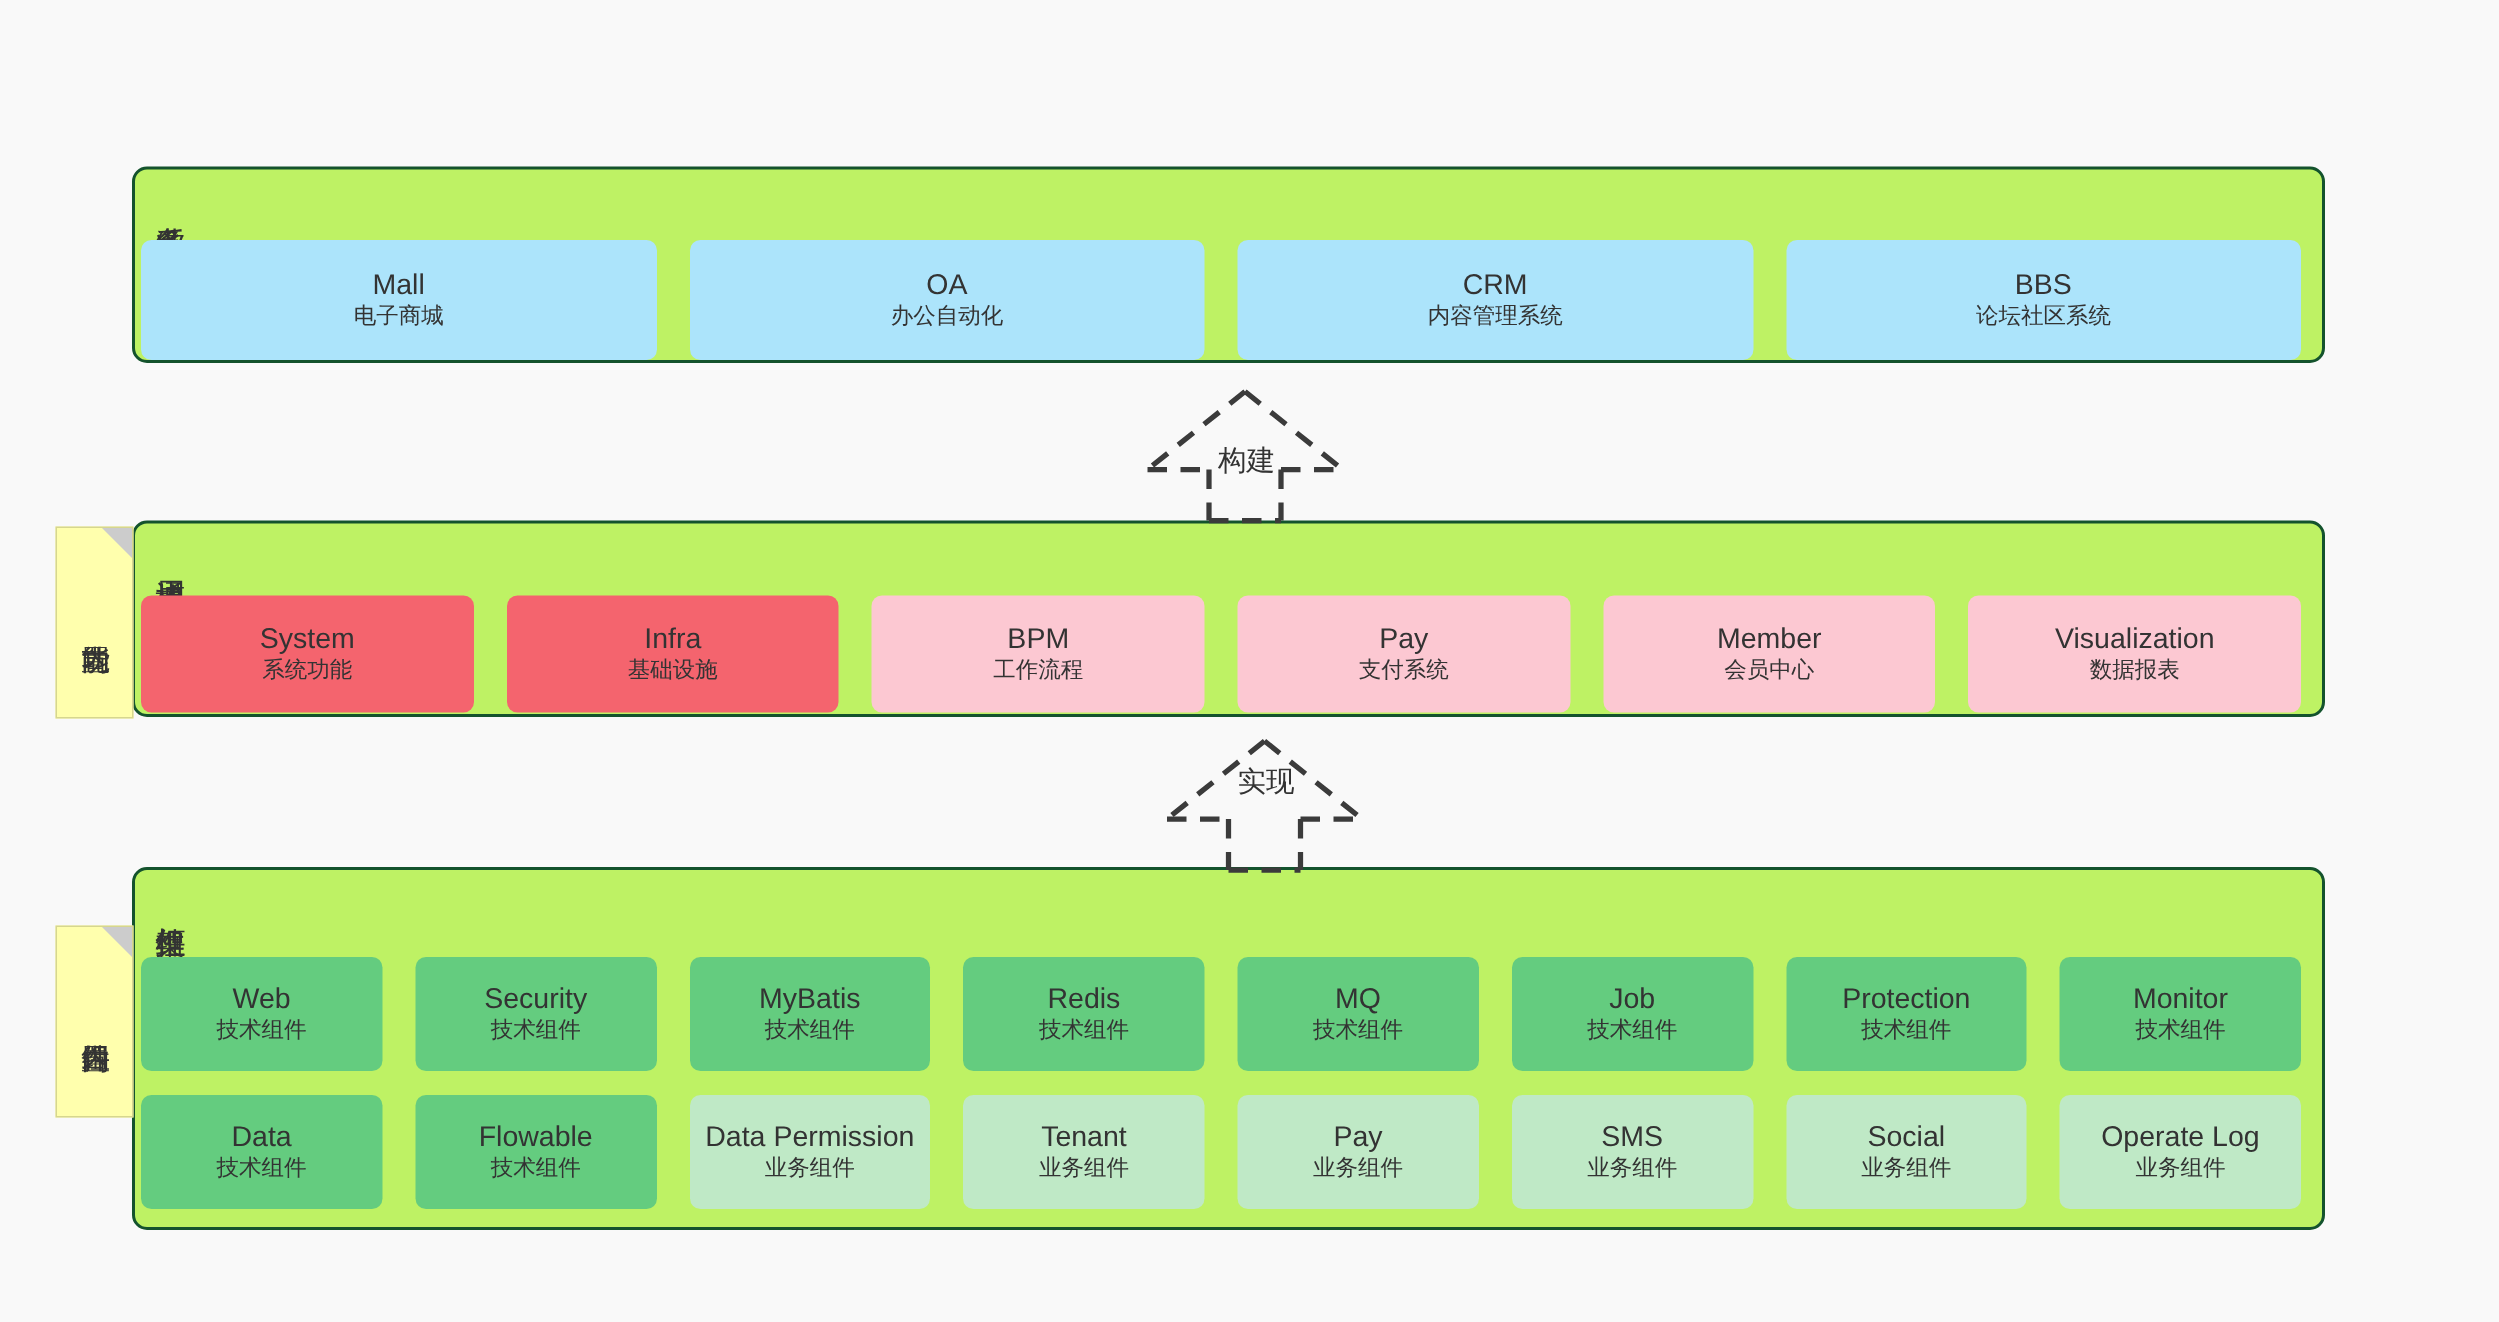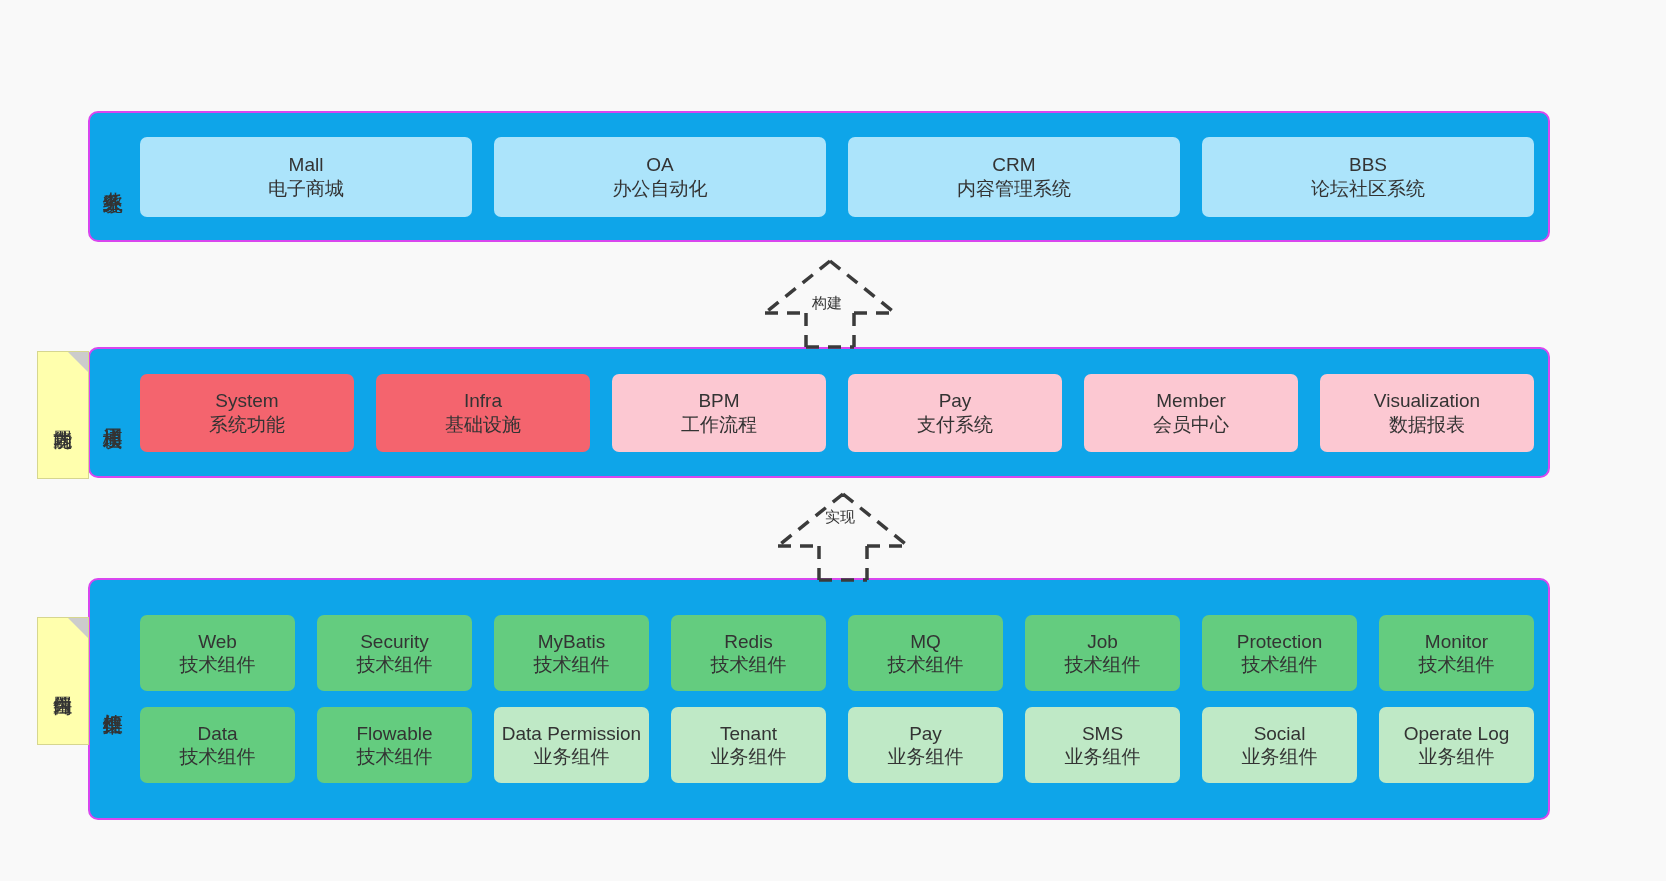--- a/index.html
+++ b/index.html
@@ -20,25 +20,26 @@
     position: absolute;
     left: 0; top: 0;
     width: 1666px;
     height: 881px;
     background: #f9f9f9;
   }
 
   
   .layer {
     position: absolute;
-    background: #0ea5e9;
-    border: 2px solid #d946ef;
+    background: #bef264;
+    border: 2px solid #14532d;
     border-radius: 10px;
     box-sizing: border-box;
     display: flex;
+    flex-direction: column;
     align-items: stretch;
   }
 
   
   .layer-title {
     width: 46px;
     flex: 0 0 46px;
     display: flex;
     align-items: center;
     justify-content: center;
@@ -79,21 +80,21 @@
     text-align: center;
     padding: 4px 6px;
     box-sizing: border-box;
     line-height: 1.22;
   }
   .node .en {
     font-size: 19px;
     color: #333333;
   }
   .node .cn {
-    font-size: 19px;
+    font-size: 15px;
     color: #333333;
   }
 
   .h-biz   { height: 80px; }
   .h-mod   { height: 78px; }
   .h-comp  { height: 76px; }
 
   .c-blue        { background: #ace4fb; }
   .c-red         { background: #f4646e; }
   .c-pink        { background: #fcc8d2; }
@@ -126,21 +127,21 @@
     border-left: 20px solid transparent;
   }
 
   
   .arrow {
     position: absolute;
     z-index: 2;
   }
   .arrow-label {
     position: absolute;
-    font-size: 15px;
+    font-size: 19px;
     color: #333333;
     background: transparent;
     white-space: nowrap;
     z-index: 4;
   }
 </style>
 </head>
 <body>
 
 <div id="canvas">

